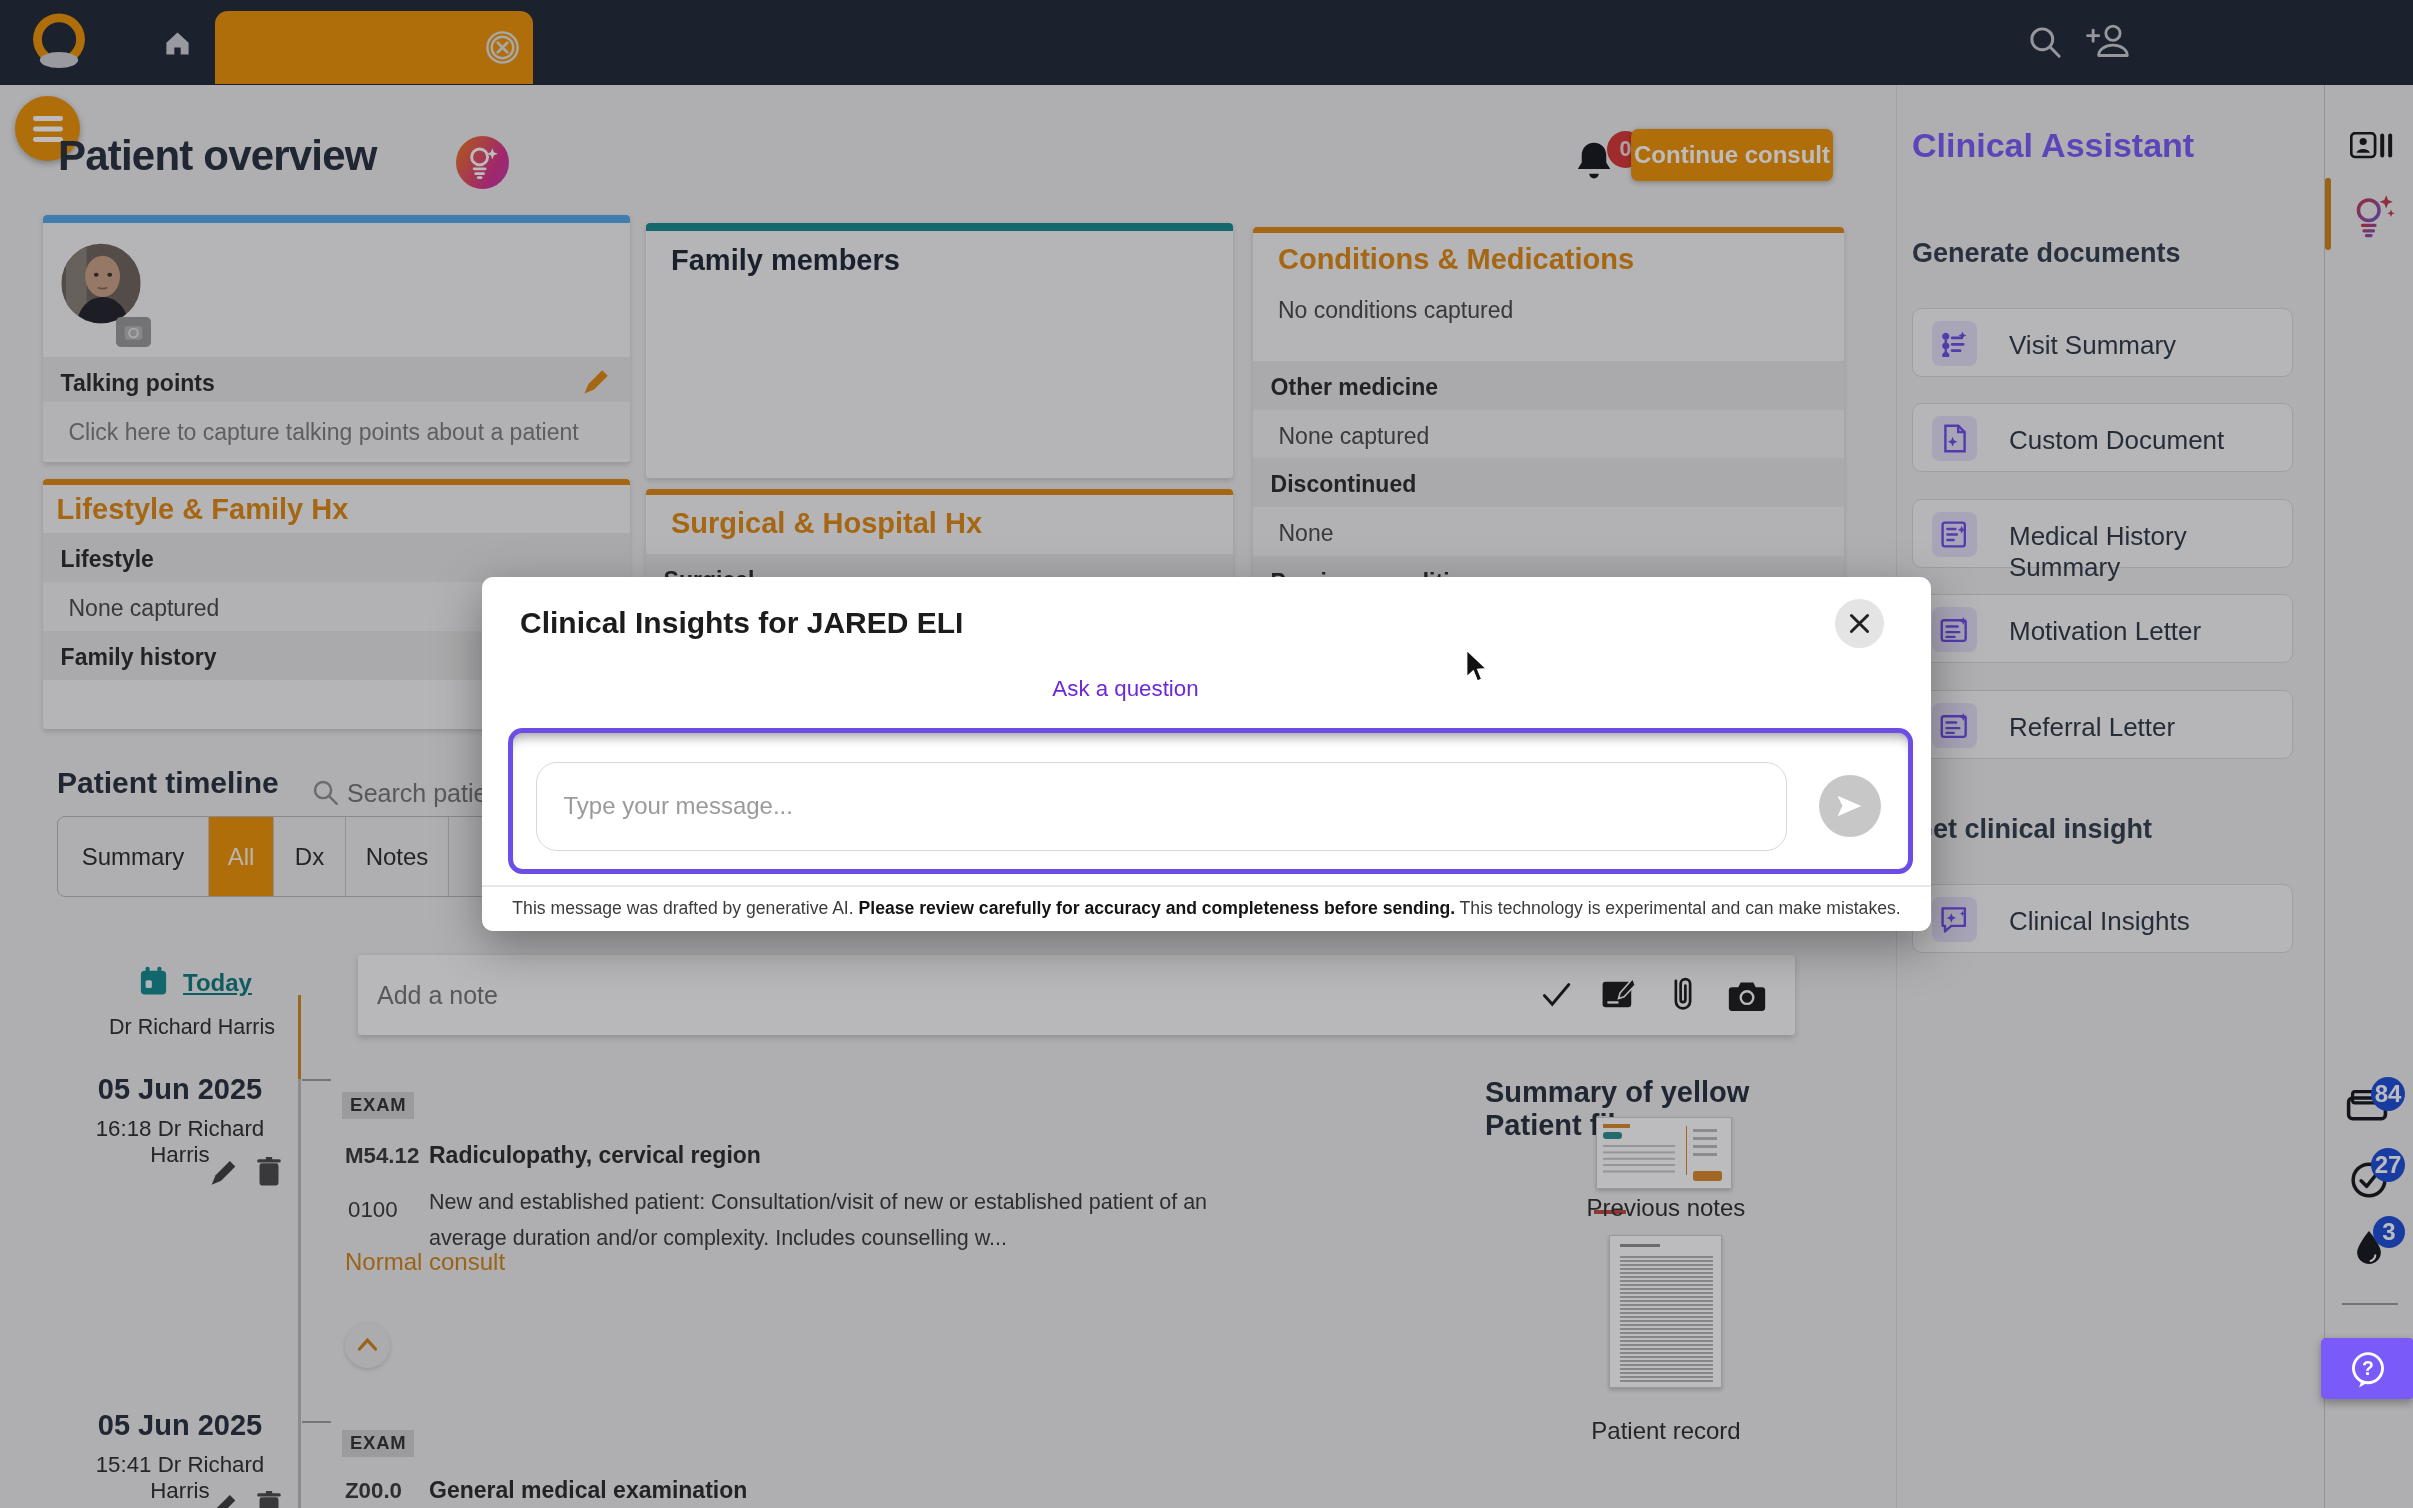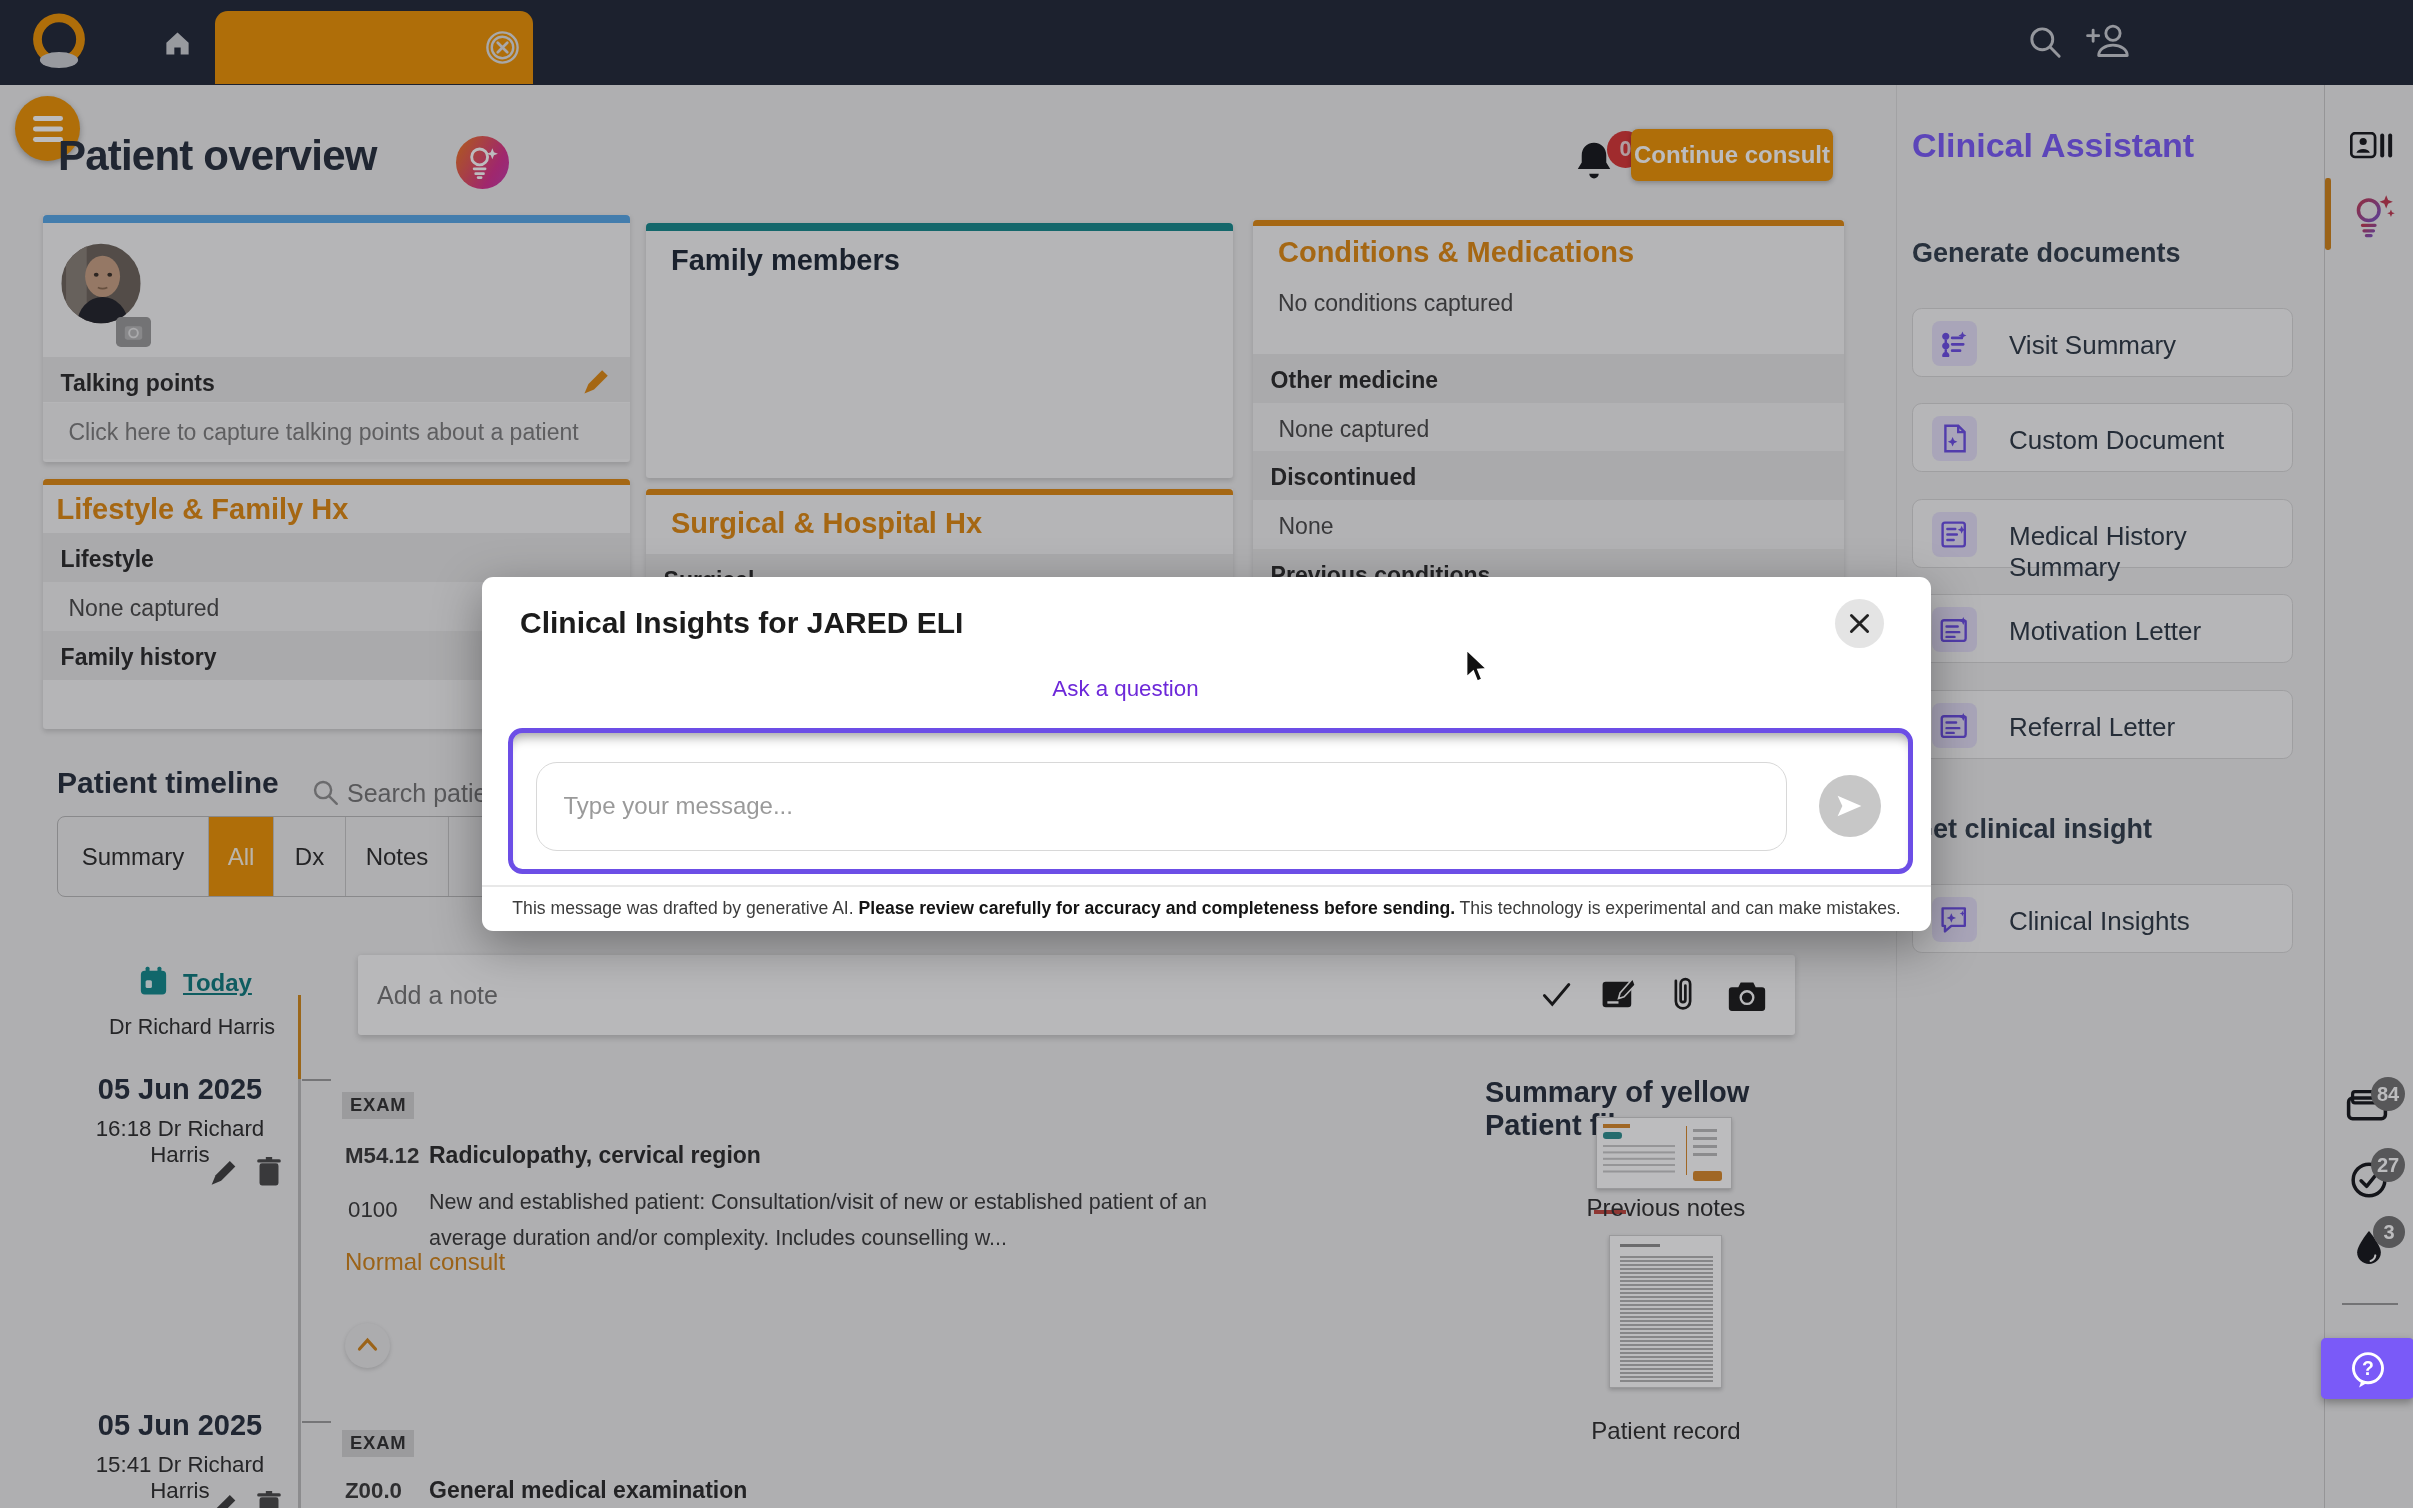--- a/index.html
+++ b/index.html
@@ -20,22 +20,22 @@
   .band span{left:17.6px;font-weight:700;color:#2c2c2c;}
   .val span{left:25.5px;color:#4a4a4a;}
   
   .tab{display:flex;align-items:center;justify-content:center;height:100%;font-size:24px;color:#2d2d2d;border-right:1.6px solid #c6c6c6;text-align:right;}
   .exam{position:absolute;background:#d2d2d2;color:#333;font-size:18.4px;font-weight:700;padding:2.4px 8px;letter-spacing:0.8px;}
   .code{font-size:22.3px;color:#3b3b3b;}
   
   .sbtn{position:absolute;left:1912px;width:381px;height:69px;background:#f7f7f7;border:1.6px solid #d7d7d7;border-radius:9.6px;}
   .sbtn .tile{position:absolute;left:19px;top:12px;width:45px;height:45px;border-radius:8px;background:#e5e0f8;display:flex;align-items:center;justify-content:center;}
   .sbtn .lbl{position:absolute;left:96px;top:21px;font-size:26px;color:#2f3a46;}
-  .railbadge{position:absolute;width:34px;height:34px;border-radius:50%;background:#737373;color:#fff;
-             font-size:20px;font-weight:700;display:flex;align-items:center;justify-content:center;}
+  .railbadge{position:absolute;width:34px;height:34px;border-radius:50%;background:#1d4ed8;color:#fff;
+             font-size:24px;font-weight:700;display:flex;align-items:center;justify-content:center;}
   
   .overlay{left:0;top:0;width:2413px;height:1508px;background:rgba(14,15,20,.28);z-index:50;}
   .modal{left:482px;top:577px;width:1449px;height:354px;background:#fff;border-radius:11.2px;
          box-shadow:0 14.4px 48px rgba(0,0,0,.35);z-index:60;}
   .pbox{position:absolute;left:25.5px;top:151px;width:1405px;height:146px;border:5.6px solid #6C4EE6;border-radius:14.4px;background:#fff;
         box-shadow:inset 0 11.2px 11.2px -8px rgba(0,0,0,.4);}
   .pinput{position:absolute;left:23px;top:29px;width:1251px;height:89px;border:1.6px solid #d8d8d8;border-radius:21px;
           font-family:inherit;font-size:24px;color:#333;padding:0 27px;background:#fff;resize:none;outline:none;line-height:86px;}
   .pinput::placeholder{color:#9a9a9a;}
   input::placeholder,textarea::placeholder{opacity:1;}
@@ -149,21 +149,21 @@
   </div>
 
   <div class="a card" style="left:646px;top:489px;width:587px;height:239px">
     <div class="cardtop" style="background:#E08A12;height:6.4px"></div>
     <div class="a ohead" style="left:25px;top:17.6px">Surgical &amp; Hospital Hx</div>
     <div class="band" style="top:65px">
         <span>Surgical</span>
       </div>
   </div>
 
-  <div class="a card" style="left:1253px;top:220px;width:591px;height:383px">
+  <div class="a card" style="left:1253px;top:227px;width:591px;height:383px">
     <div class="cardtop" style="background:#E08A12;height:6.4px"></div>
     <div class="a ohead" style="left:25px;top:16px">Conditions &amp; Medications</div>
     <div class="a" style="left:25px;top:70px;font-size:23px;color:#4a4a4a">No conditions captured</div>
     <div class="band" style="top:134px">
         <span>Other medicine</span>
       </div>
     <div class="val" style="top:183px">
         <span>None captured</span>
       </div>
     <div class="band" style="top:231px">

